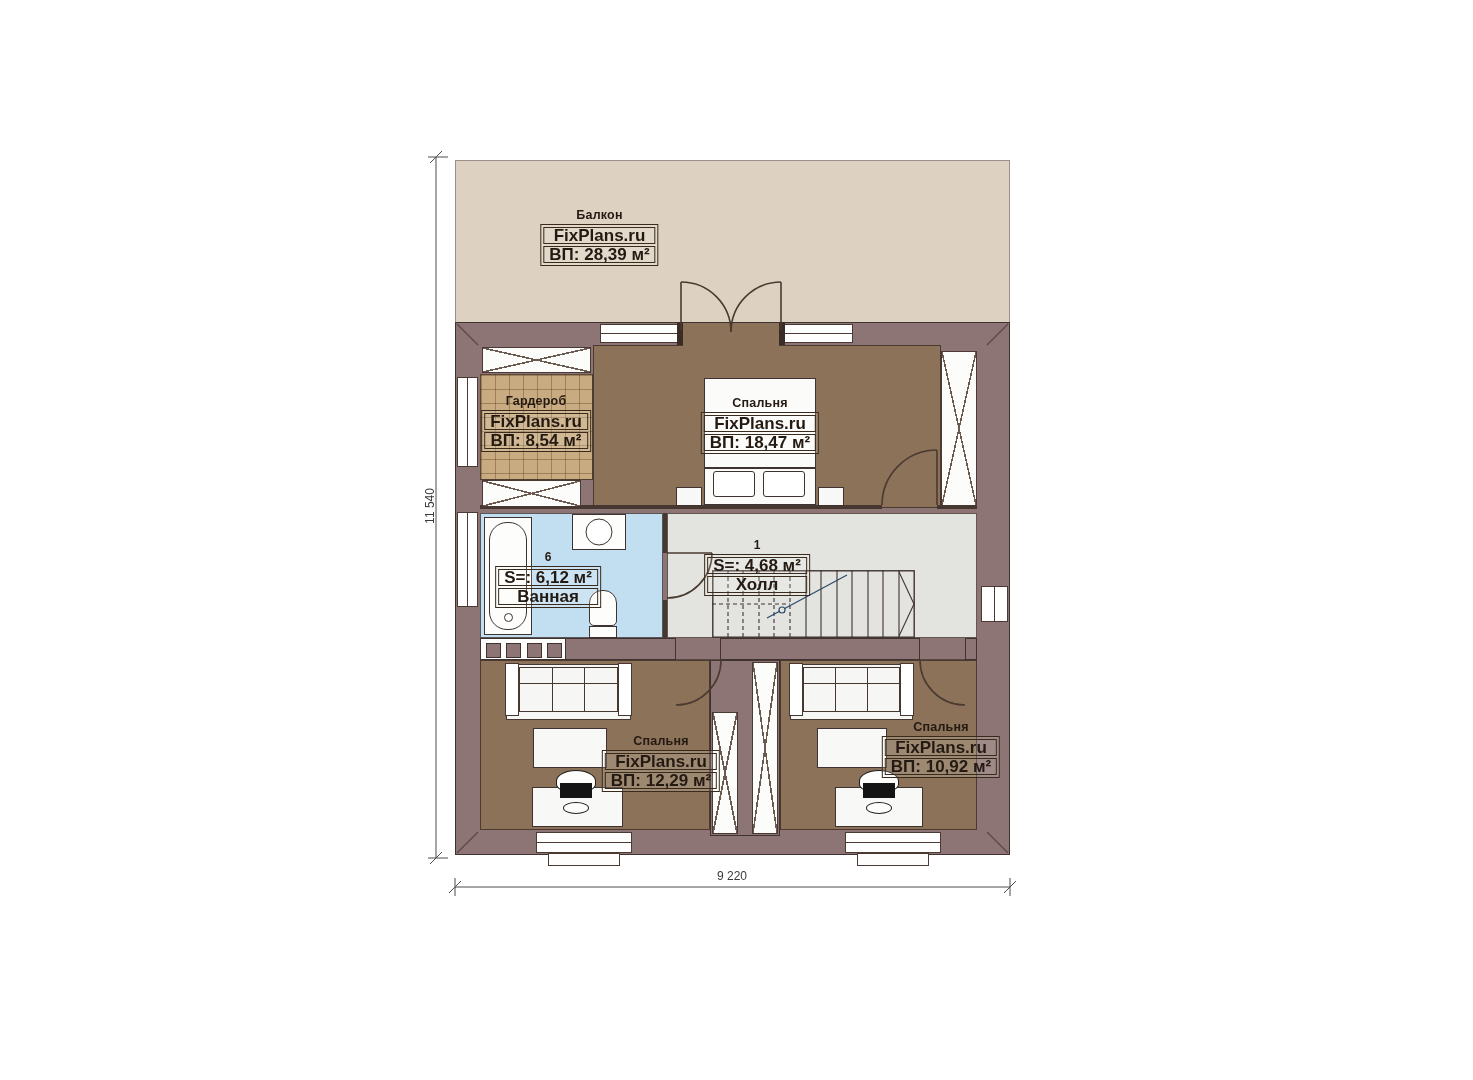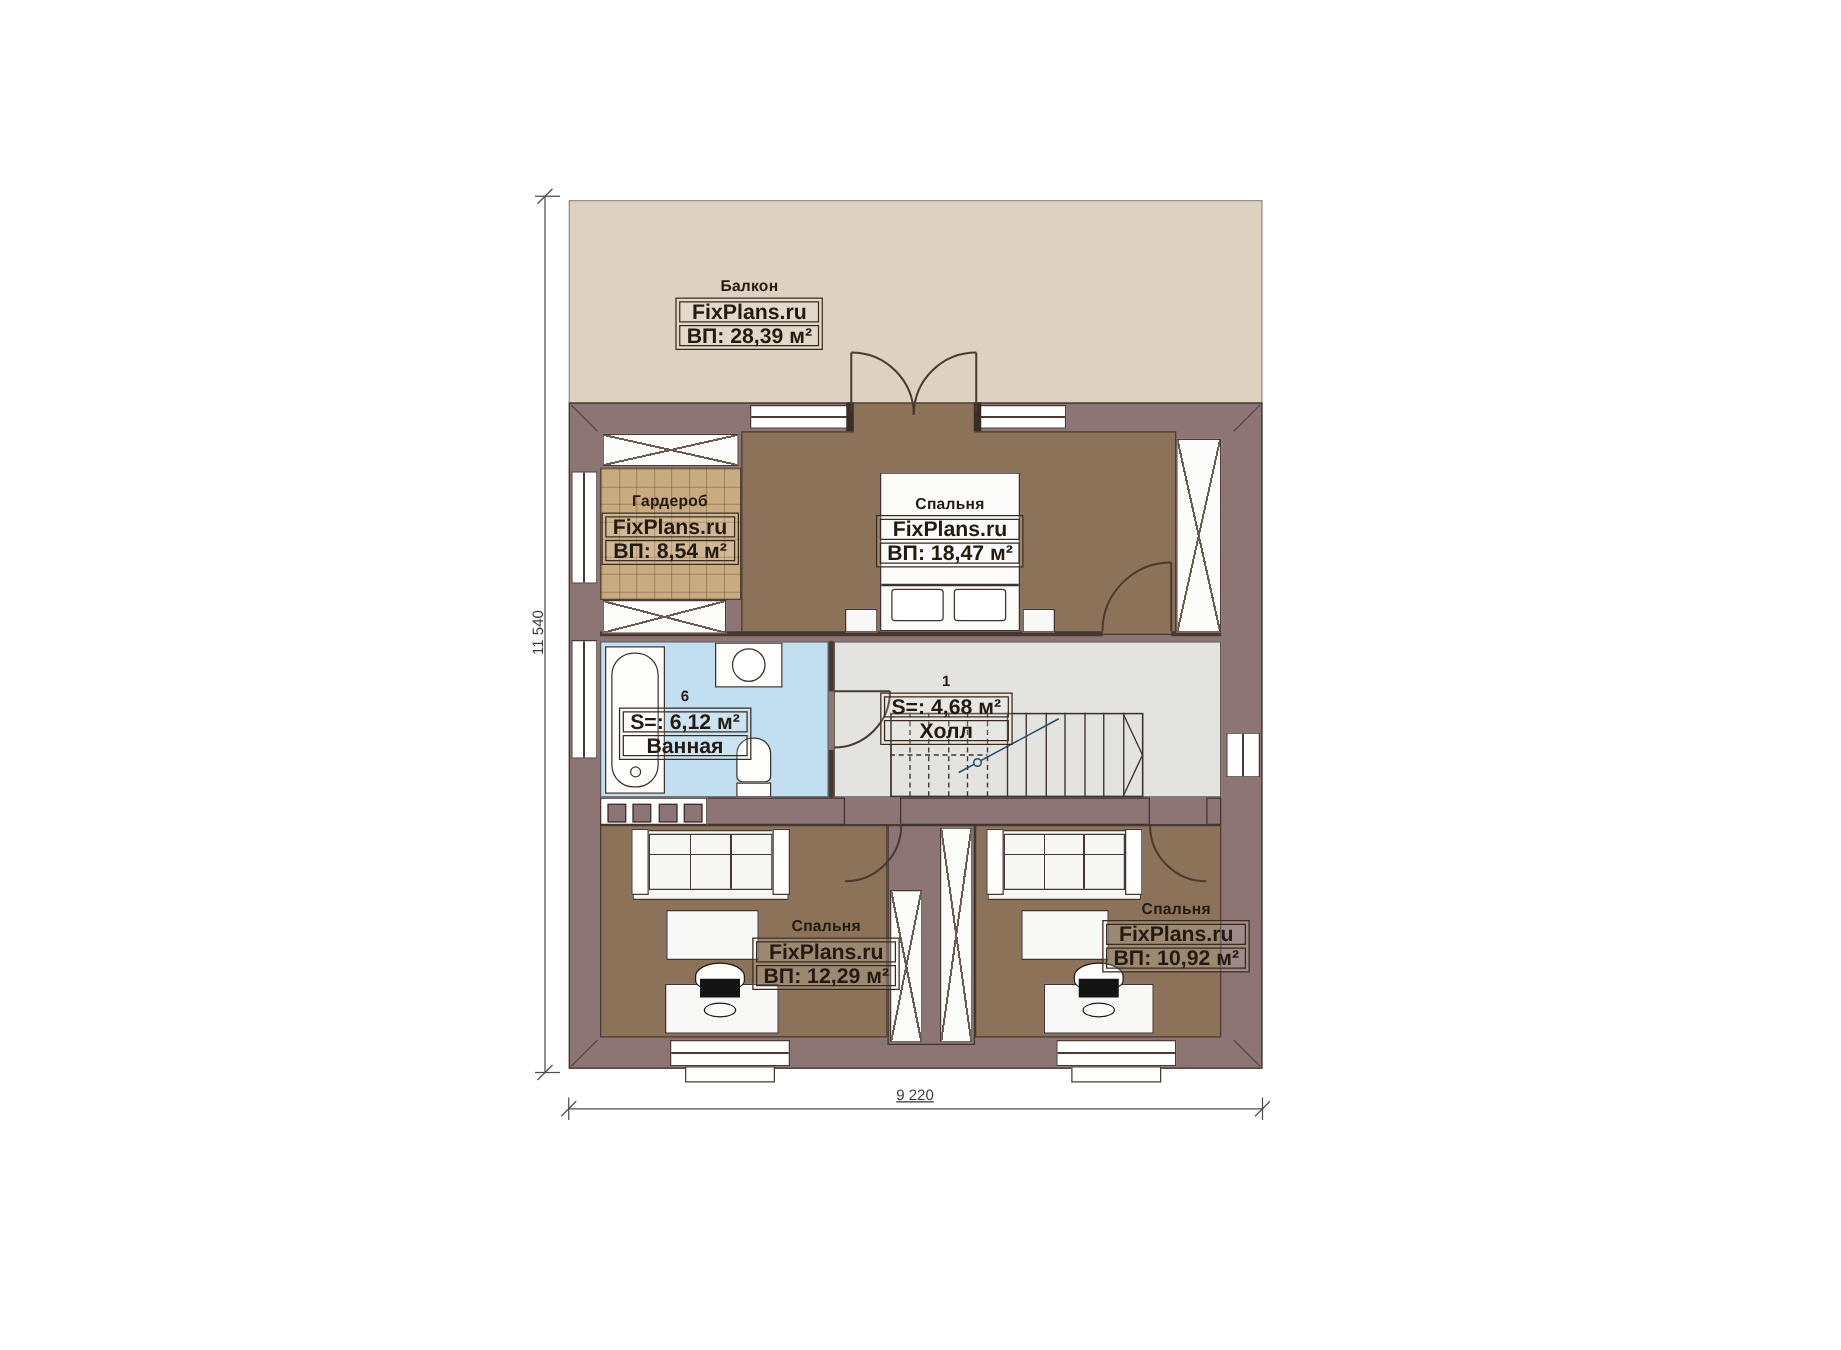--- a/index.html
+++ b/index.html
@@ -228,21 +228,21 @@
       <line x1="430" y1="163" x2="442" y2="151"></line>
       <line x1="430" y1="864" x2="442" y2="852"></line>
       <line x1="455" y1="887" x2="1010" y2="887"></line>
       <line x1="455" y1="878" x2="455" y2="896"></line>
       <line x1="1010" y1="878" x2="1010" y2="896"></line>
       <line x1="449" y1="893" x2="461" y2="881"></line>
       <line x1="1004" y1="893" x2="1016" y2="881"></line>
     </g>
   </svg>
 
-  <div class="room-label" style="left:585px;top:222px;padding-left:29px;">
+  <div class="room-label" style="left:585px;top:208px;padding-left:29px;">
     <div class="room-name">Балкон</div>
     <div class="label-frame">
       <span class="label-box">FixPlans.ru</span>
       <span class="label-box">ВП: 28,39 м²</span>
     </div>
   </div>
 
   <div class="room-label" style="left:536px;top:394px;">
     <div class="room-name">Гардероб</div>
     <div class="label-frame">
@@ -285,15 +285,15 @@
 
   <div class="room-label" style="left:941px;top:720px;">
     <div class="room-name">Спальня</div>
     <div class="label-frame">
       <span class="label-box">FixPlans.ru</span>
       <span class="label-box">ВП: 10,92 м²</span>
     </div>
   </div>
 
   <div class="dim" style="left:398px;top:499px;width:64px;text-align:center;transform:rotate(-90deg);">11 540</div>
-  <div class="dim" style="left:682px;top:869px;width:100px;text-align:center;text-decoration:underline;">9 220</div>
+  <div class="dim" style="left:682px;top:869px;width:100px;text-align:center;">9 220</div>
 
 </div>
 
 </body></html>

